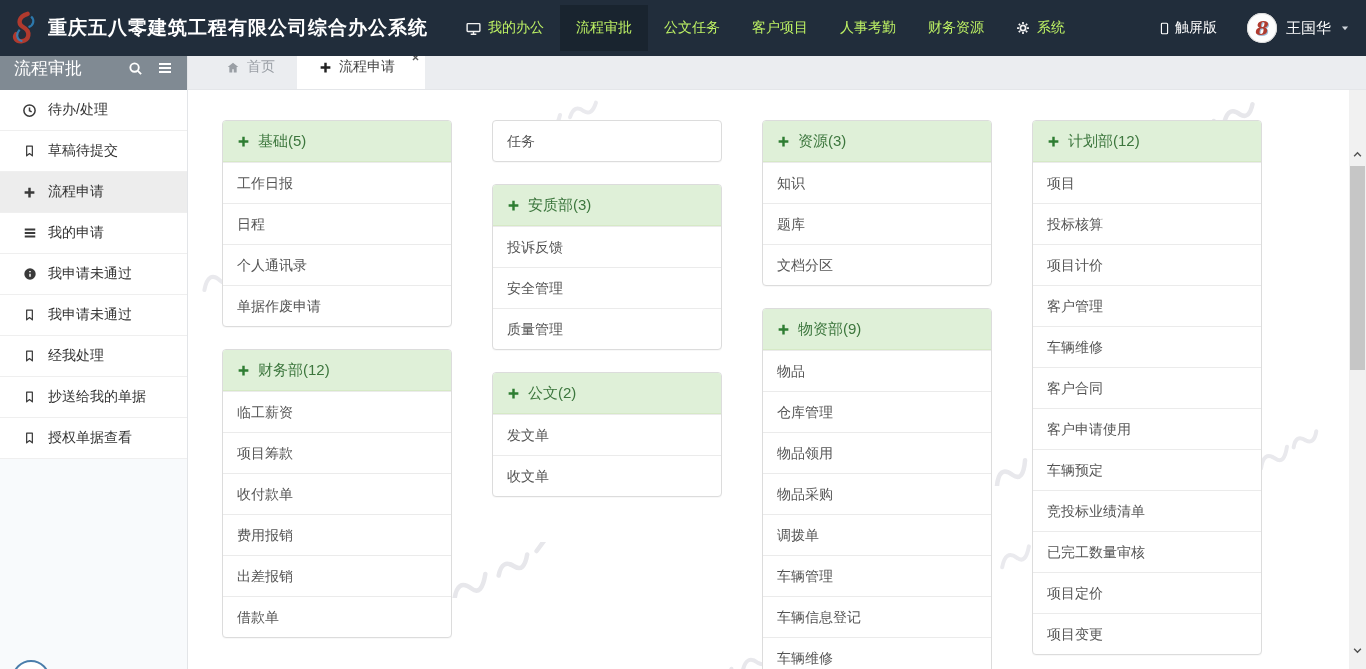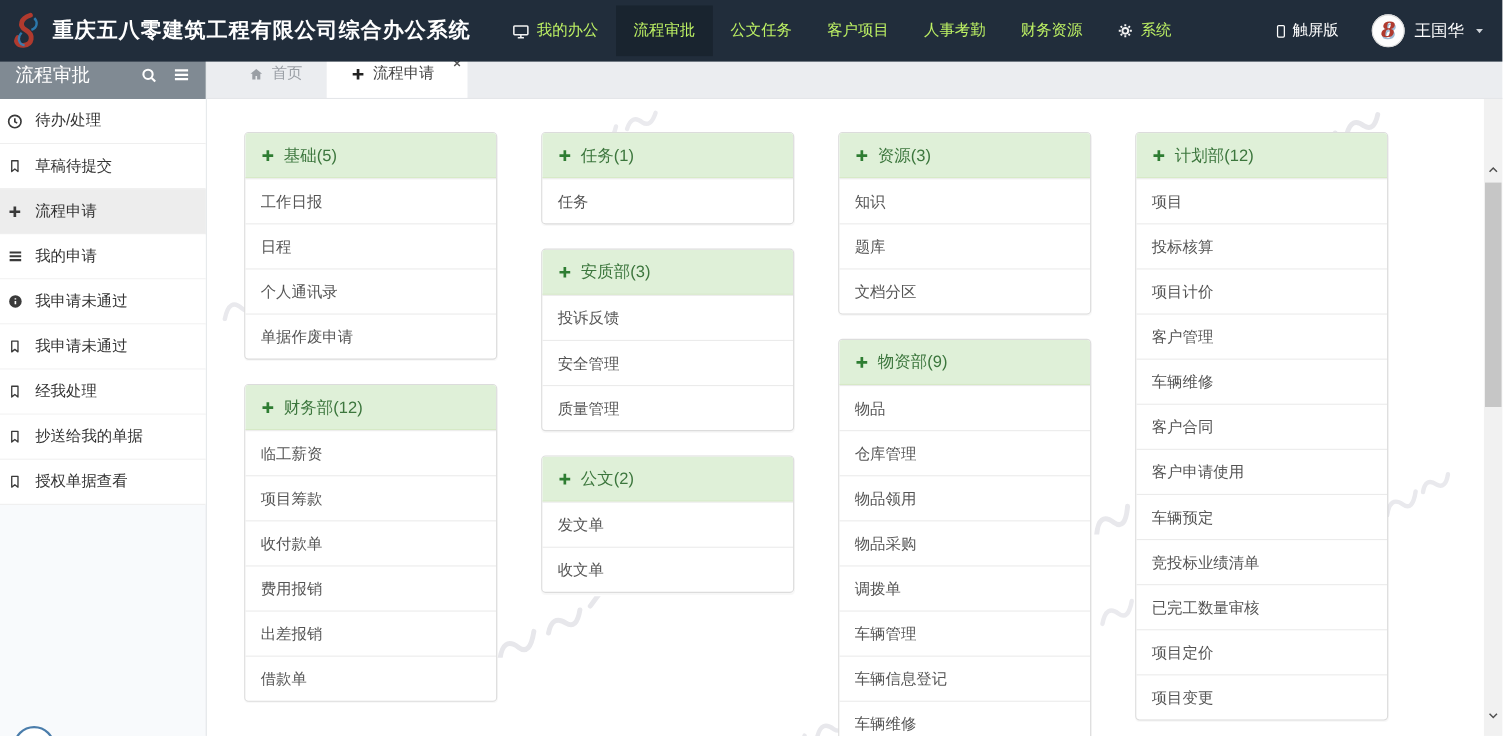--- a/index.html
+++ b/index.html
@@ -26,21 +26,21 @@
   .username{font-size:15px;}
   .user-menu .icon{color:#cfd4da;}
 
   
   .sidebar{position:absolute;top:46px;left:0;width:188px;height:623px;background:#f8fafc;
     border-right:1px solid #e3e5e8;box-sizing:border-box;z-index:20;}
   .sidebar-header{height:44px;background:#808a93;color:#fff;display:flex;align-items:center;
     padding:0 14px;}
   .sidebar-title{font-size:17px;flex:1;}
   .sidebar-header .icon{color:#fff;margin-left:14px;cursor:pointer;}
-  .side-item{height:40px;display:flex;align-items:center;gap:11px;padding:0 6px;background:#fff;
+  .side-item{height:40px;display:flex;align-items:center;gap:11px;padding:0 22px;background:#fff;
     border-bottom:1px solid #efefef;font-size:14px;color:#333;cursor:pointer;}
   .side-item.active{background:#ededed;}
   .side-item .icon{color:#3a3a3a;width:15px;}
 
   
   .tabbar{position:absolute;top:46px;left:188px;width:1178px;height:44px;background:#ebedf0;
     display:flex;border-bottom:1px solid #e4e6e9;box-sizing:border-box;z-index:10;align-items:flex-end;}
   .tab{display:flex;align-items:center;gap:7px;padding:0 22px;height:44px;font-size:14px;
     color:#9a9fa5;cursor:pointer;position:relative;}
   .tab:first-child{margin-left:16px;}
@@ -338,28 +338,20 @@
         <div class="card-item">临工薪资</div>
         <div class="card-item">项目筹款</div>
         <div class="card-item">收付款单</div>
         <div class="card-item">费用报销</div>
         <div class="card-item">出差报销</div>
         <div class="card-item">借款单</div>
       </div>
     </div>
     <div class="col col1">
       <div class="card">
-        <div class="card-header">
-          <span class="icon">
-            <svg width="13" height="13" viewBox="0 0 16 16">
-              <path d="M8 2v12M2 8h12" stroke="currentColor" stroke-width="3"></path>
-            </svg>
-          </span>
-          <span>任务(1)</span>
-        </div>
         <div class="card-item">任务</div>
       </div>
       <div class="card">
         <div class="card-header">
           <span class="icon">
             <svg width="13" height="13" viewBox="0 0 16 16">
               <path d="M8 2v12M2 8h12" stroke="currentColor" stroke-width="3"></path>
             </svg>
           </span>
           <span>安质部(3)</span>

